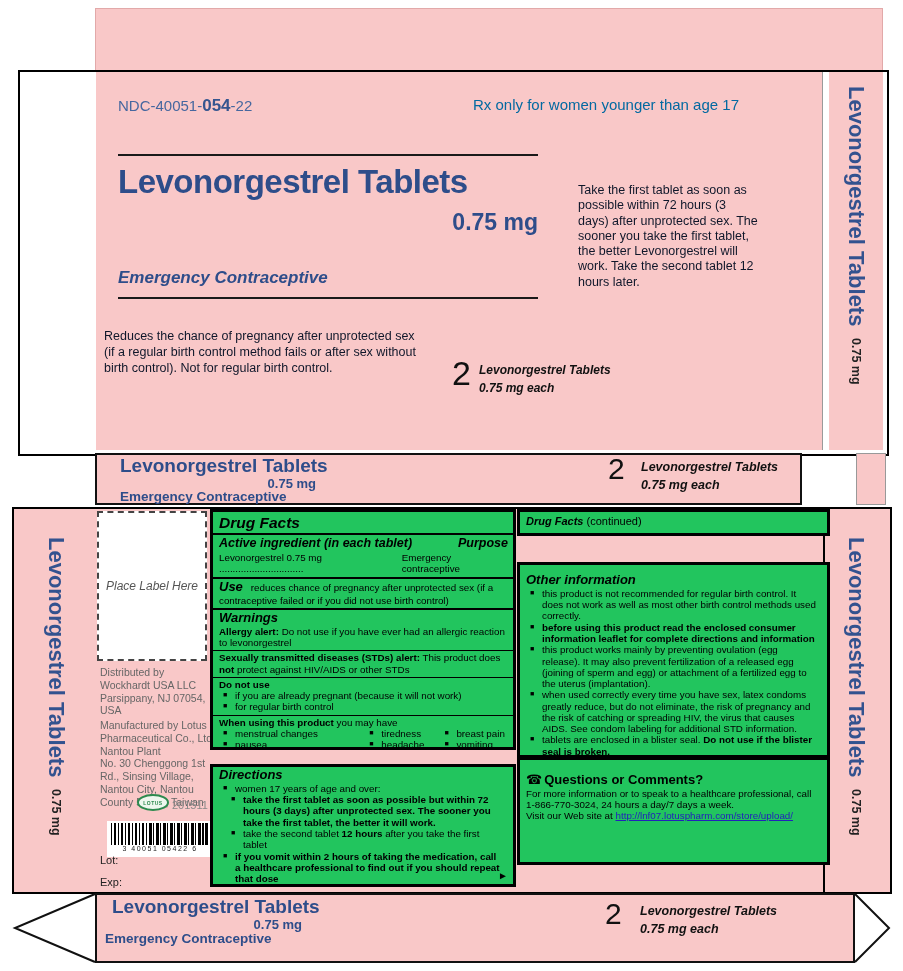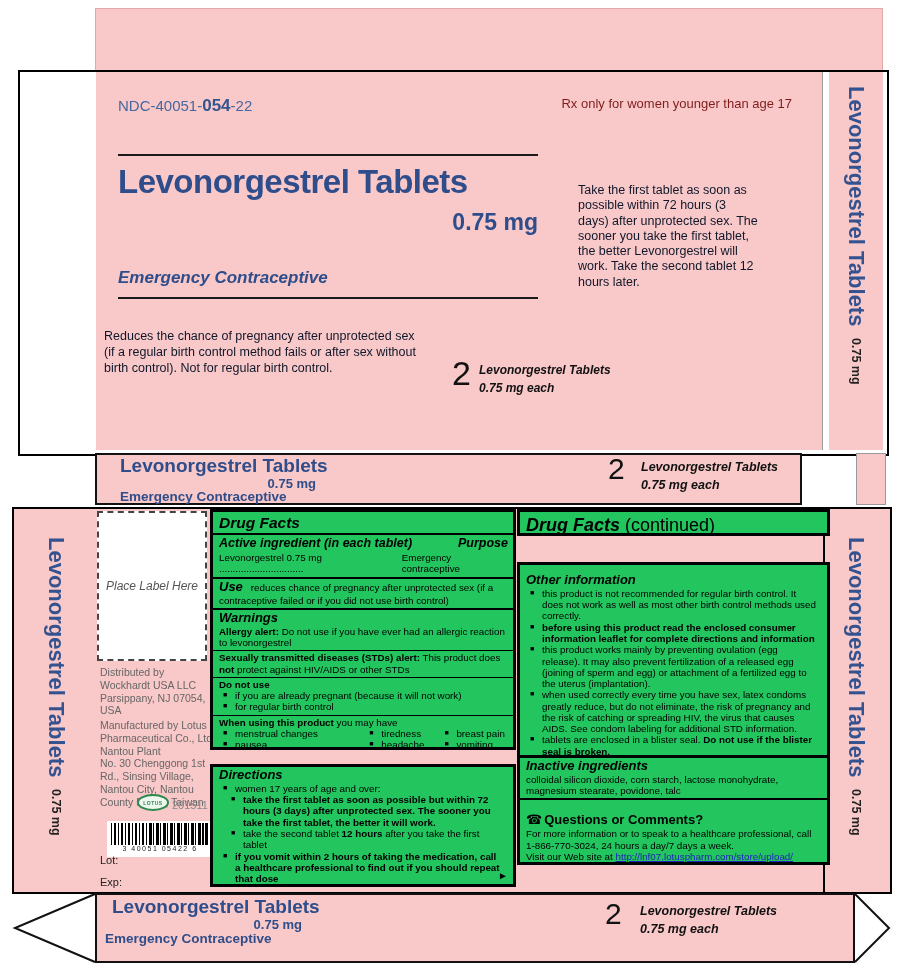--- a/index.html
+++ b/index.html
@@ -11,21 +11,21 @@
   .gray{color:#0f172a;}
 
   
   #top-flap{left:95px;top:8px;width:786px;height:62px;border:1px solid #e2a9a9;}
 
   
   #top-rect{left:18px;top:70px;width:867px;height:382px;border:2px solid #000;background:#fff;}
   #front-panel{left:96px;top:72px;width:726px;height:378px;}
   #fp-ndc{left:118px;top:96px;font-size:15px;color:#46679f;}
   #fp-ndc b{font-size:17px;color:#35558f;}
-  #fp-rx{left:420px;top:96px;width:372px;text-align:right;font-size:13px;color:#7f1d1d;}
+  #fp-rx{left:420px;top:96px;width:372px;text-align:center;font-size:15px;color:#0369a1;}
   .rule{height:2px;background:#1a1a1a;}
   #fp-rule1{left:118px;top:154px;width:420px;}
   #fp-title{left:118px;top:163px;width:420px;font-size:33px;font-weight:bold;letter-spacing:-0.5px;}
   #fp-strength{left:118px;top:209px;width:420px;text-align:right;font-size:23px;font-weight:bold;}
   #fp-subtitle{left:118px;top:268px;font-size:17px;font-weight:bold;font-style:italic;}
   #fp-rule2{left:118px;top:297px;width:420px;}
   #fp-desc{left:104px;top:328px;width:330px;font-size:12.5px;line-height:1.28;white-space:pre-line;}
   #fp-instr{left:578px;top:183px;width:222px;font-size:12.5px;line-height:1.22;white-space:pre-line;}
   .count-num{font-size:34px;font-weight:400;color:#111;}
   .count-label{font-size:12px;font-weight:bold;font-style:italic;line-height:1.5;color:#111;}
@@ -87,21 +87,21 @@
   .bi{font-weight:bold;font-style:italic;}
   .row{display:flex;justify-content:space-between;}
   .blt{font-size:7px;display:inline-block;width:12px;flex:0 0 12px;transform:translateY(1px);}
   .li{display:flex;padding:0 4px 0 4px;}
   .li > div{flex:1;}
   .cols{display:flex;padding:0 2px 1px 4px;}
   .cols .c1{width:152px;}
   .cols .c2{width:78px;}
   .cols .c3{width:64px;}
   .cols .li{padding:0;}
-  #dfa .df-pad{padding-top:3px;font-size:18px;}
+  #dfa .df-pad{padding-top:3px;font-size:11px;}
   #dir-arrow{position:absolute;right:5px;bottom:3px;font-size:10px;}
   #dfd{position:absolute;}
   a.weblink{color:#2222bb;text-decoration:underline;}
   .phone-ic{font-size:13px;margin-right:2px;}
   #q-head{font-size:13px;font-weight:bold;margin-top:12px;}
 
   
   #bb{left:95px;top:893px;width:760px;height:70px;border:2px solid #111;box-sizing:border-box;}
   #bb-title{left:112px;top:896px;font-size:19px;font-weight:bold;}
   #bb-strength{left:112px;top:917px;width:190px;text-align:right;font-size:13px;font-weight:bold;}
@@ -326,24 +326,20 @@
           <div><span>tablets are enclosed in a blister seal. </span><span class="b">Do not use if the blister seal is broken.</span></div>
         </div>
       <div class="li">
           <span class="blt">■</span>
           <div>store at 20-25°C (68-77°F)</div>
         </div>
     </div>
   </div>
 
   <div class="abs dfbox" id="dfc">
-    <div class="df-pad">
-      <div class="df-h3">Inactive ingredients</div>
-      <div>colloidal silicon dioxide, corn starch, lactose monohydrate, magnesium stearate, povidone, talc</div>
-    </div>
     <div class="r2"></div>
     <div class="df-pad">
       <div id="q-head"><span class="phone-ic">☎</span><span>Questions or Comments?</span></div>
       <div>For more information or to speak to a healthcare professional, call 1-866-770-3024, 24 hours a day/7 days a week.</div>
       <div><span>Visit our Web site at </span><a href="#" class="weblink">http://lnf07.lotuspharm.com/store/upload/</a></div>
     </div>
   </div>
 
   <svg class="abs" id="fold-svg" viewBox="0 0 903 83">
     <polyline points="95,6 15,40 95,74" fill="none" stroke="#111" stroke-width="2"></polyline>

